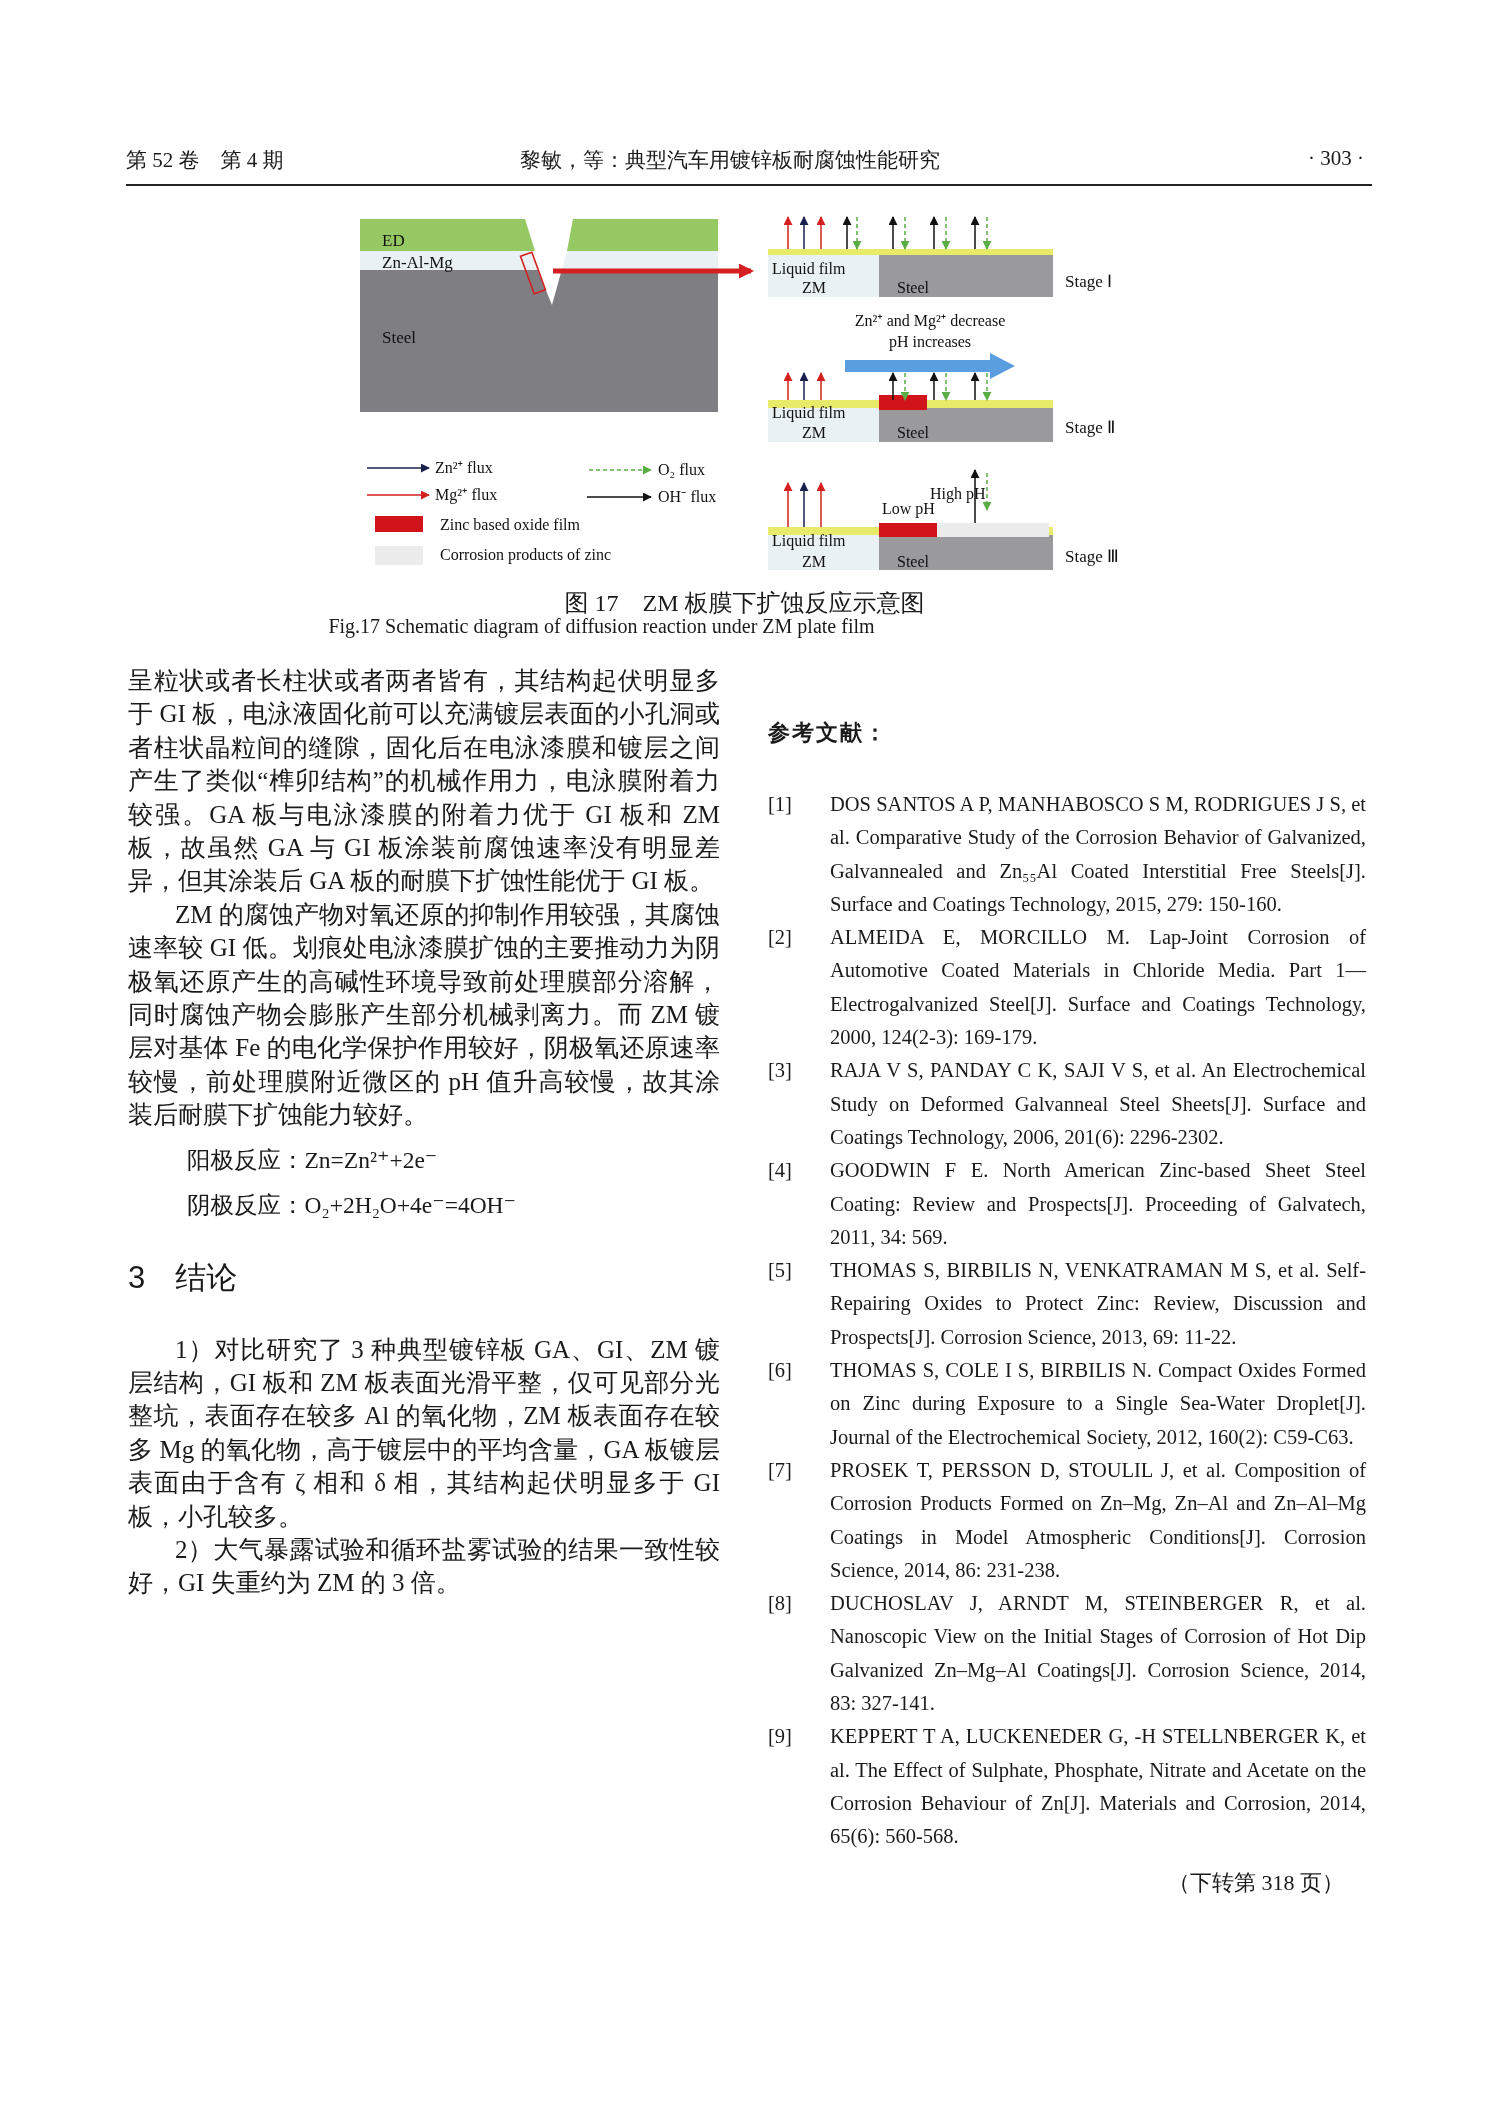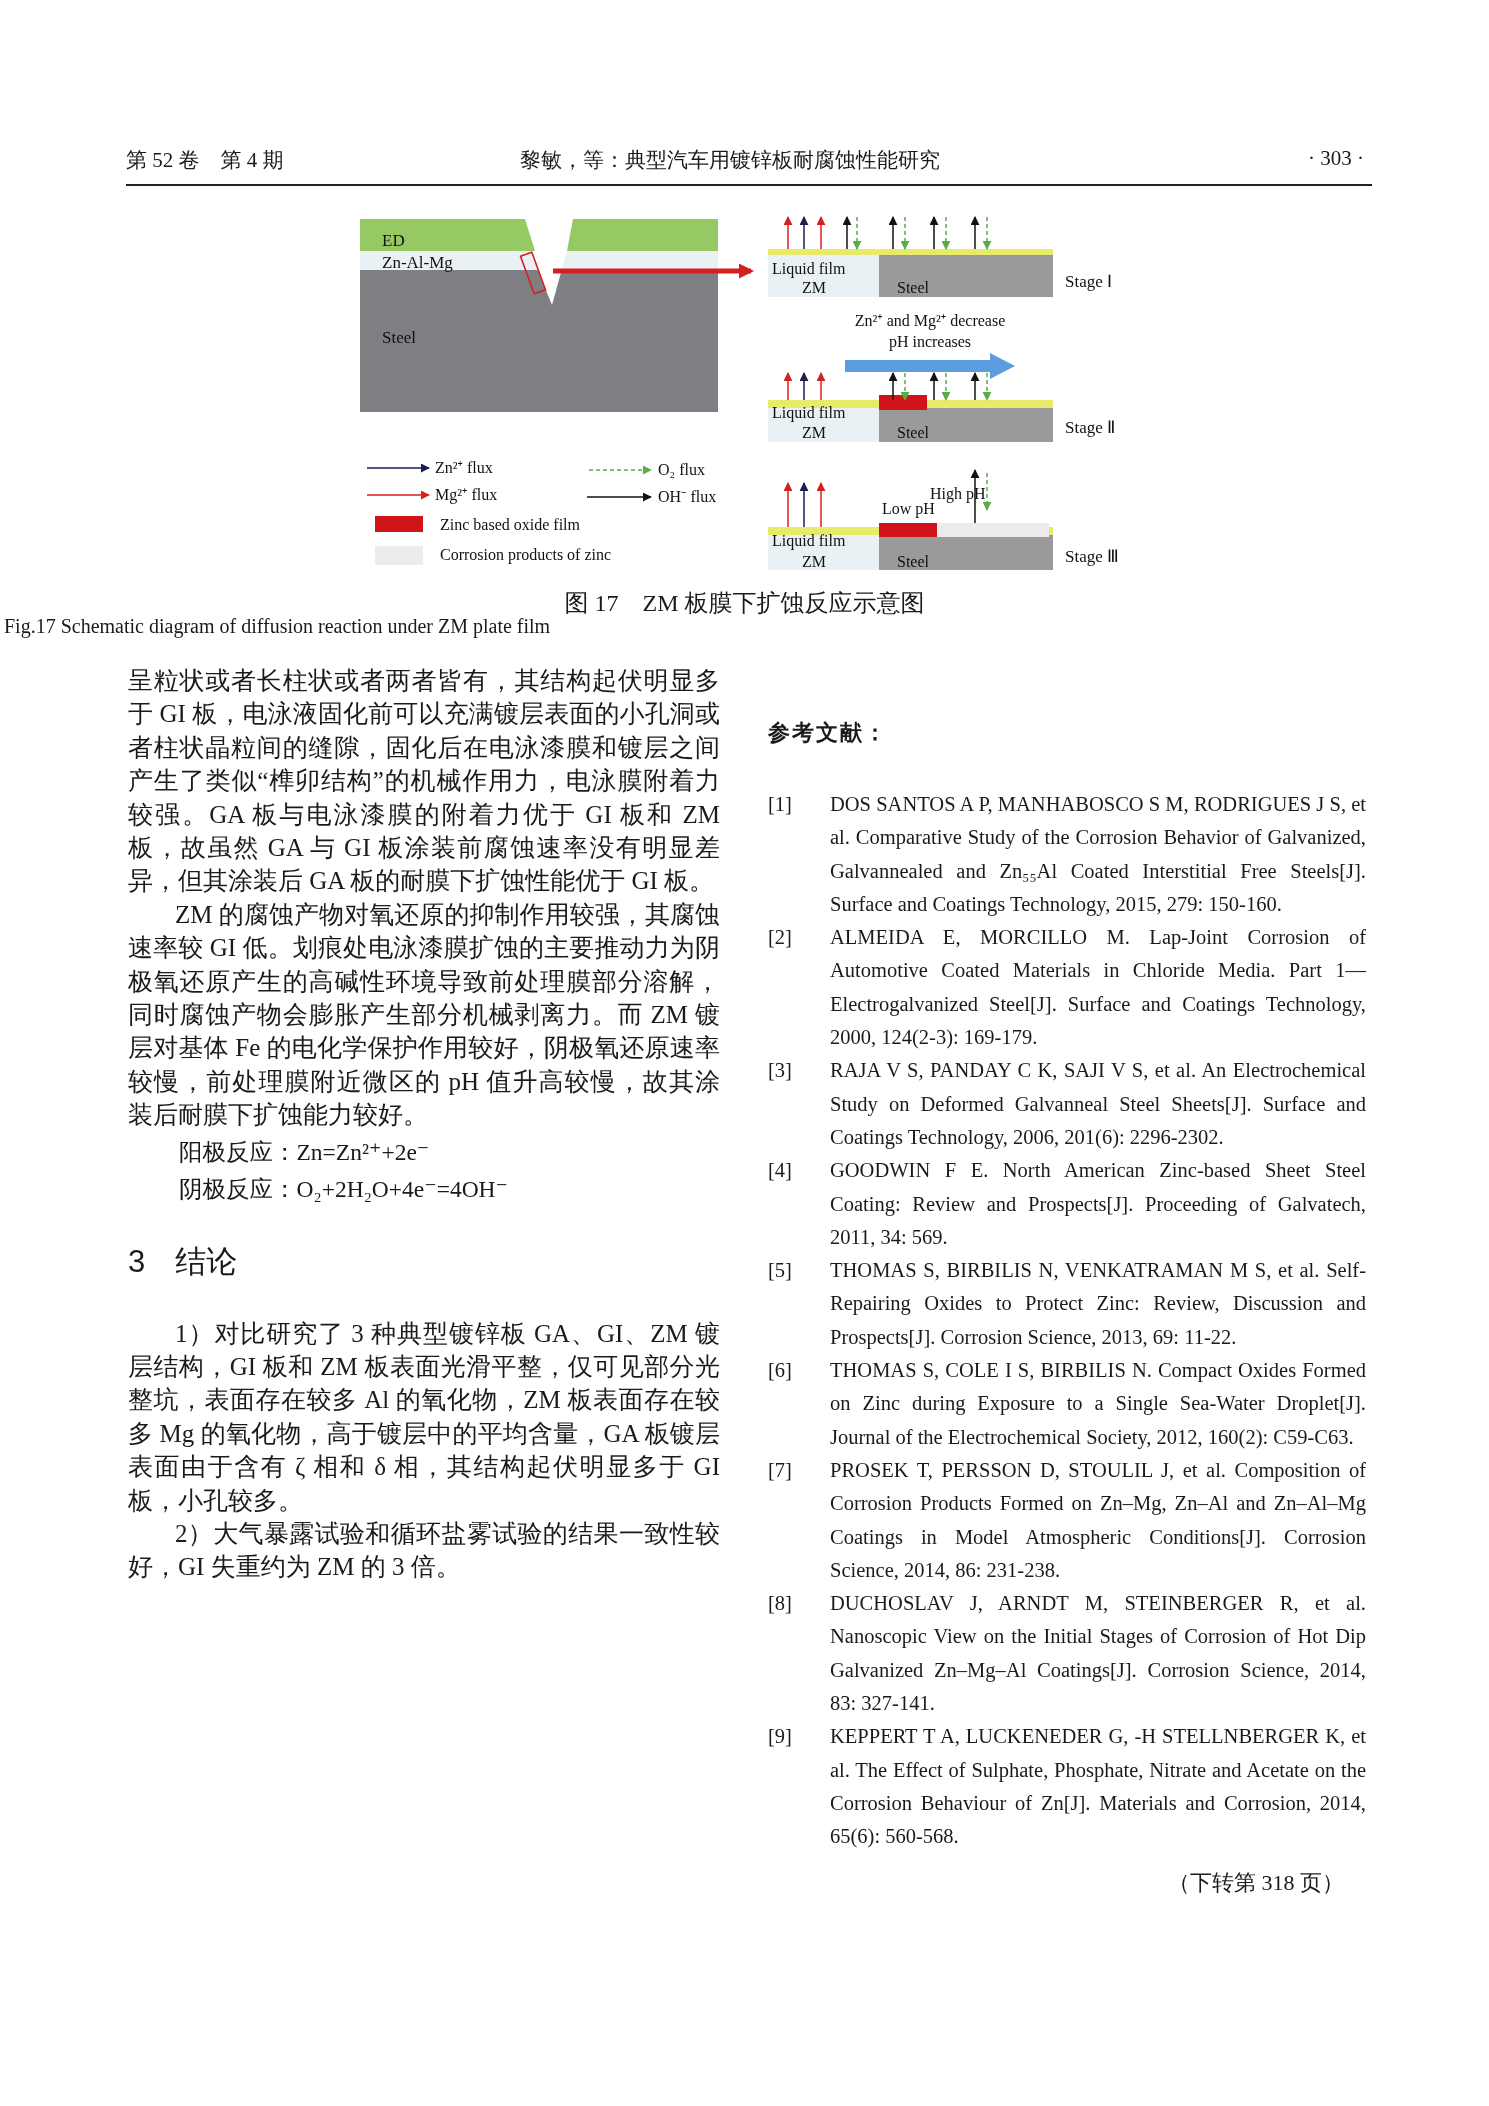--- a/index.html
+++ b/index.html
@@ -10,28 +10,28 @@
   .h-left { left:0; }
   .h-center { left:394px; }
   .h-right { right:8px; }
   .header-rule { position:absolute; left:126px; top:184px; width:1246px; height:2px; background:#222; }
 
   .figure { position:absolute; left:355px; top:205px; width:800px; height:380px; }
   .figure svg { width:800px; height:380px; display:block; }
   .fig-text { font-family:"Liberation Serif",serif; fill:#111; }
 
   .caption-cn { position:absolute; left:0; width:1489px; top:587px; text-align:center; font-size:24px; }
-  .caption-en { position:absolute; left:4px; width:1179px; top:615px; font-size:20px; }
+  .caption-en { position:absolute; left:12px; width:1179px; top:615px; text-align:center; font-size:20px; }
 
   .col-left { position:absolute; left:128px; top:664px; width:592px; }
   .col-right { position:absolute; left:768px; top:718px; width:598px; }
 
   .para { font-size:25px; line-height:33.4px; text-align:justify; text-align-last:left; margin:0; }
   .indent { text-indent:47px; }
-  .eq { font-size:23.5px; line-height:33.4px; margin:4px; padding-left:47px; }
+  .eq { font-size:23.5px; line-height:33.4px; margin:12px; padding-left:47px; }
   .sect { font-family:"Liberation Sans","DejaVu Sans",sans-serif; font-size:31px; margin:34px 0 34px 0; }
   .sect .num { margin-right:30px; }
   .ref-title { font-size:22px; font-weight:bold; letter-spacing:2px; margin:0 0 40px 0; font-family:"DejaVu Sans",sans-serif; }
   .ref { position:relative; padding-left:62px; font-size:20.5px; line-height:33.3px; text-align:justify; margin:0; }
   .ref .rnum { position:absolute; left:0; top:0; }
   .cont { font-size:22px; text-align:right; padding-right:22px; margin-top:14px; }
 </style>
 </head>
 <body>
 

